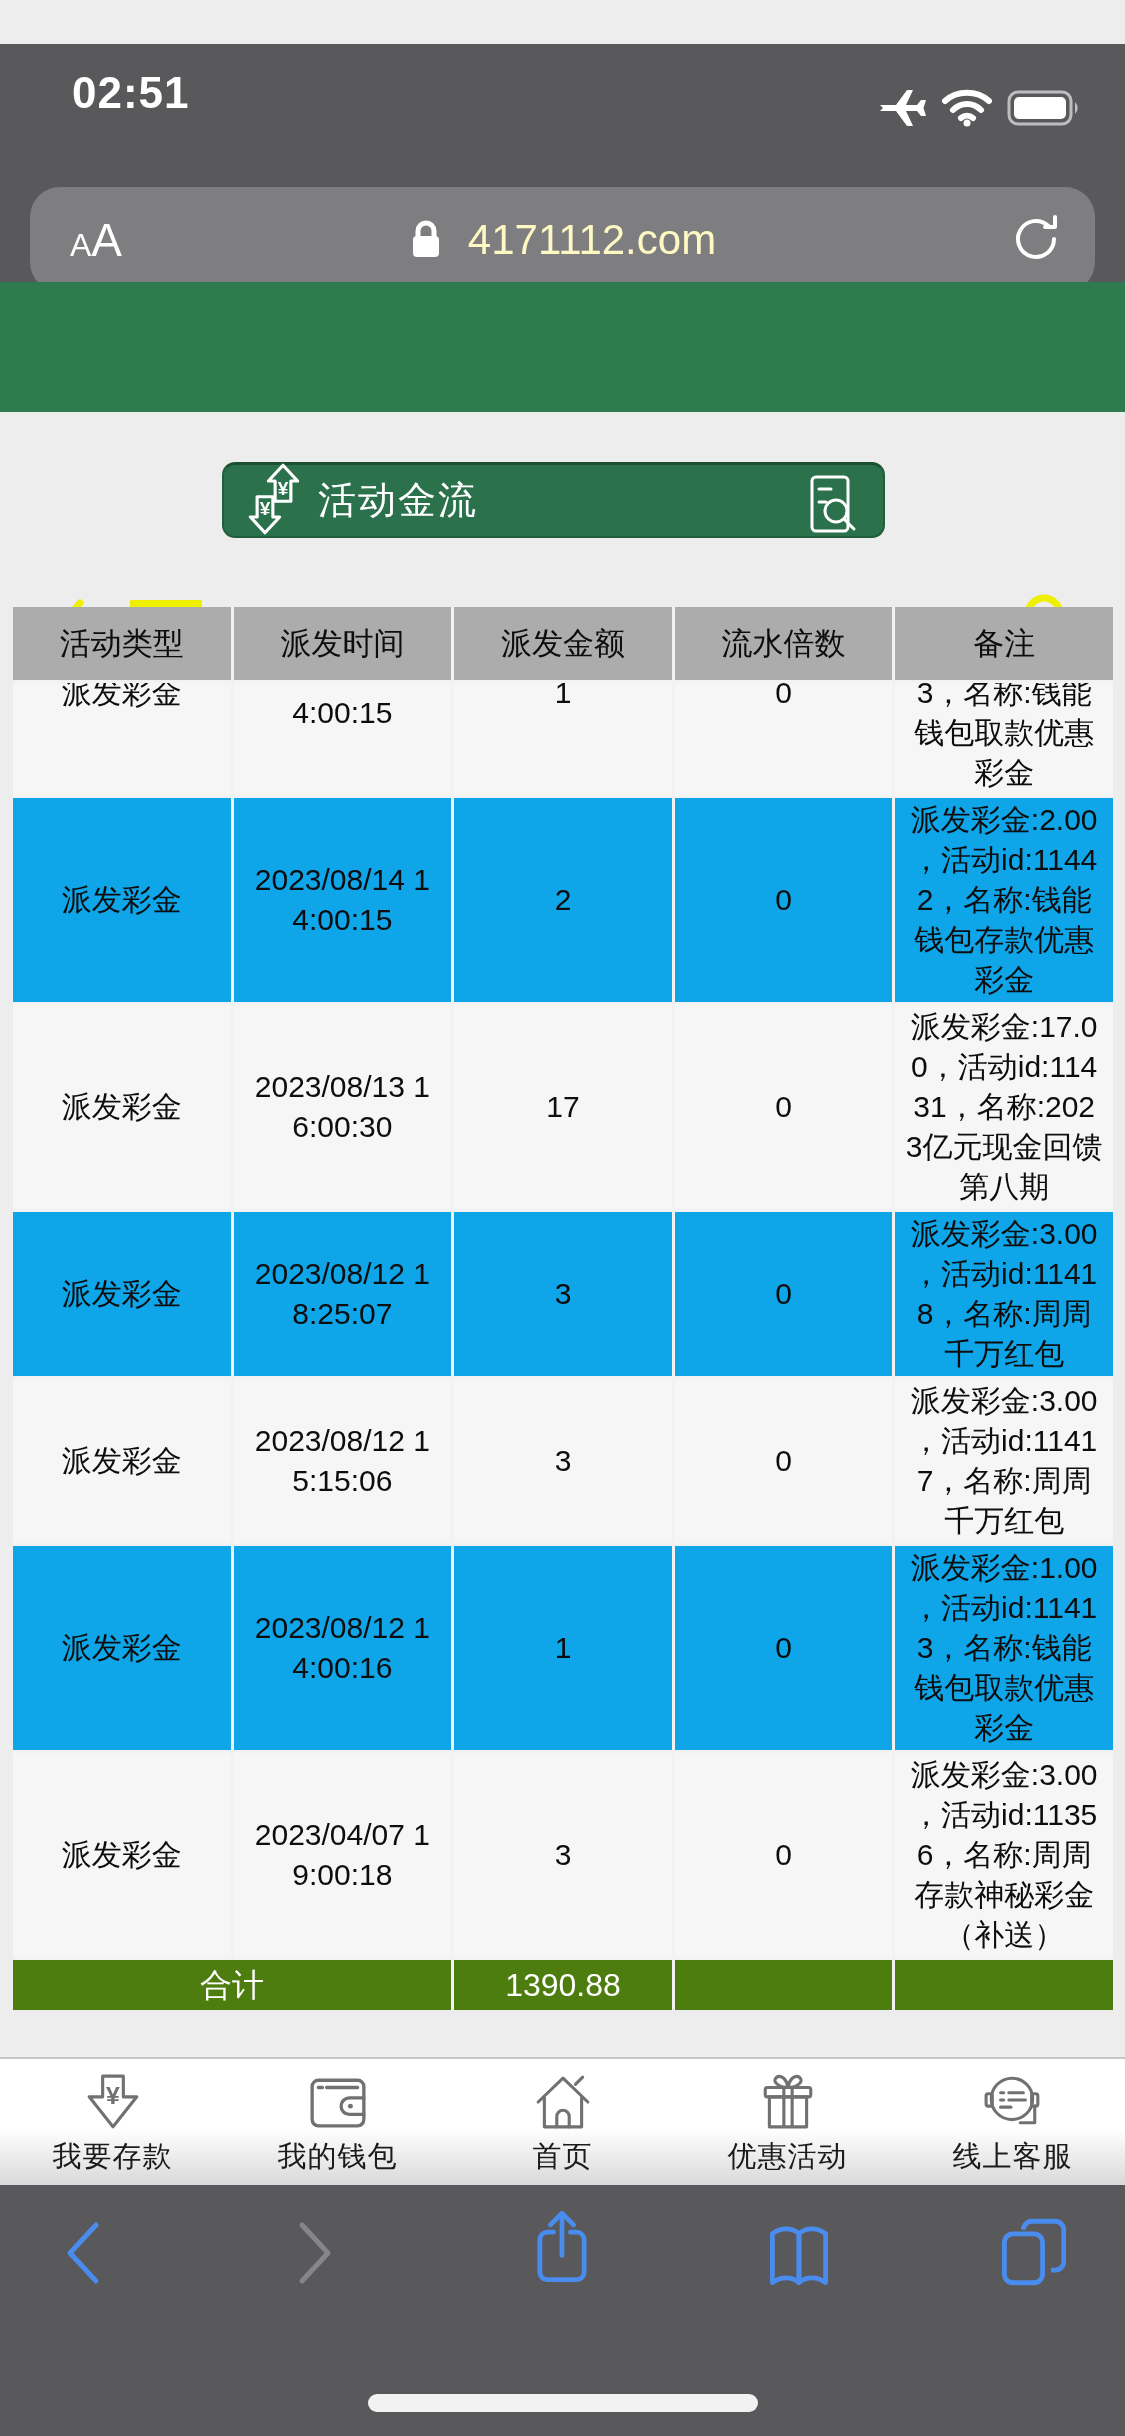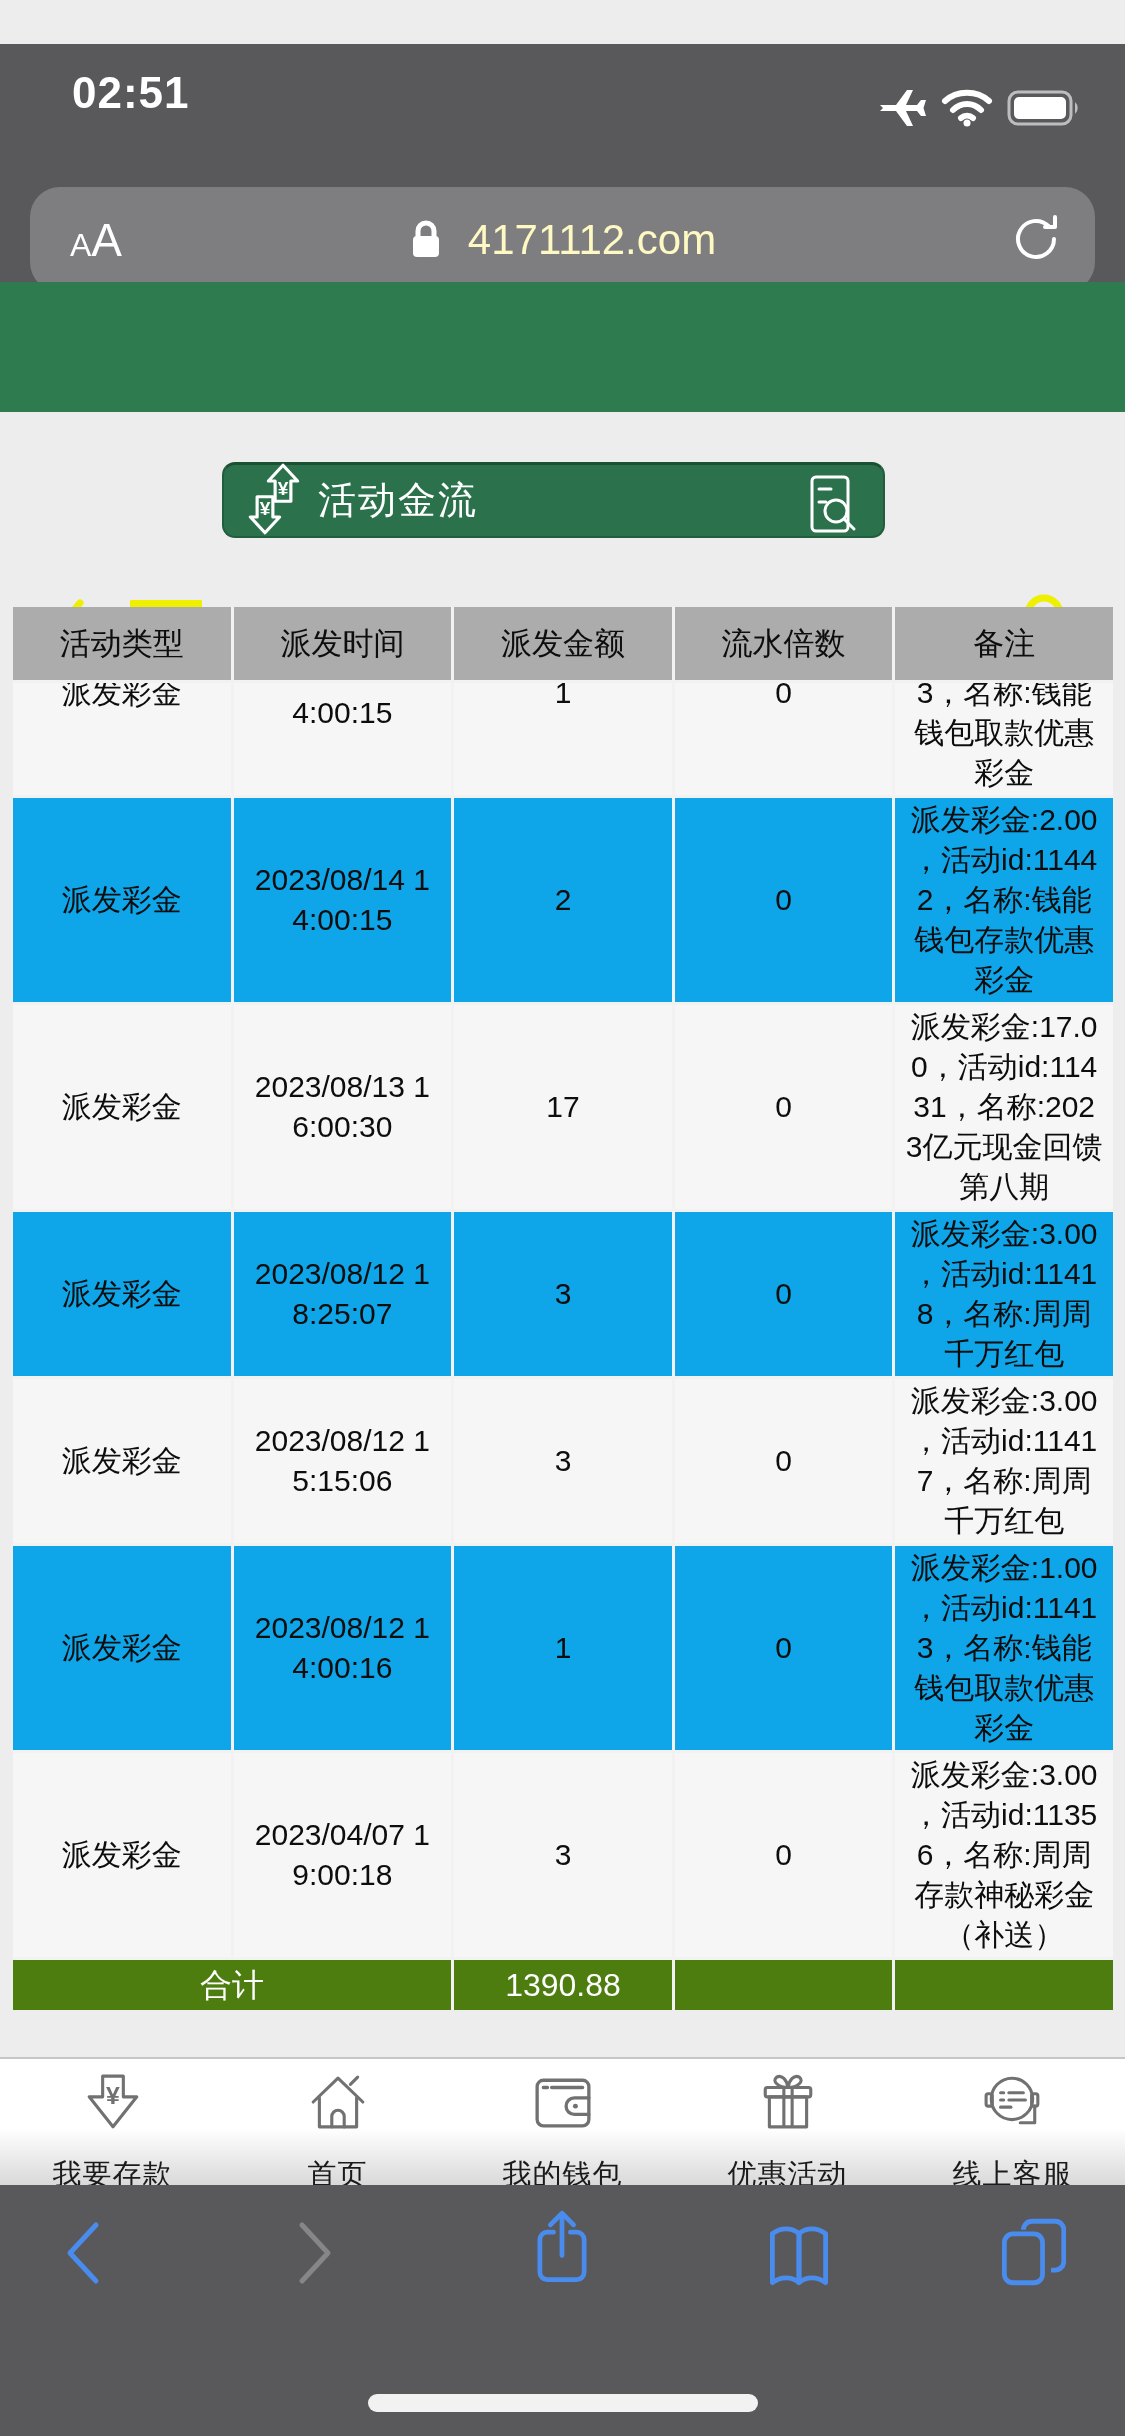--- a/index.html
+++ b/index.html
@@ -57,21 +57,21 @@
   .tfoot .tcell { background:#4d7c0f; color:#fff; height:50px; font-size:32px; }
   .cell-span2 { grid-column:span 2; }
   
   .site-nav {
     position:absolute; top:2057px; left:0; width:1125px; height:128px;
     border-top:2px solid #c6c6c6;
     background:linear-gradient(#ffffff 0%, #ffffff 55%, #d9d9d9 100%);
     display:flex;
   }
   .nav-item { flex:1; display:flex; flex-direction:column; align-items:center; justify-content:flex-start; padding-top:14px; }
-  .nav-item .nav-label { font-size:29px; color:#1b1b1b; margin-top:24px; letter-spacing:1px; }
+  .nav-item .nav-label { font-size:29px; color:#1b1b1b; margin-top:6px; letter-spacing:1px; }
   
   .safari-bar { position:absolute; top:2185px; left:0; width:1125px; height:251px; background:#59595b; }
   .sb-btn { position:absolute; top:36px; }
   .home-indicator {
     position:absolute; left:368px; top:209px; width:390px; height:18px;
     background:#f2f2f2; border-radius:10px;
   }
   svg { display:block; }
 </style>
 </head>
@@ -287,39 +287,39 @@
       <span>
         <svg width="60" height="58" viewBox="0 0 58 56" fill="none" stroke="#717171" stroke-width="3" stroke-linejoin="round">
           <path d="M19 3 h20 v20 h13 L29 52 L6 23 h13 z"></path>
           <text x="29" y="30" font-size="24" fill="#717171" stroke="none" text-anchor="middle" font-weight="bold">¥</text>
         </svg>
       </span>
       <span class="nav-label">我要存款</span>
     </div>
     <div class="nav-item">
       <span>
+        <svg width="60" height="58" viewBox="0 0 58 56" fill="none" stroke="#717171" stroke-width="3.2" stroke-linecap="round">
+          <rect x="4" y="7" width="50" height="44" rx="6"></rect>
+          <path d="M10 14 h4 M18 14 h30"></path>
+          <path d="M54 24 h-14 a8 8 0 0 0 0 16 h14" stroke-linejoin="round"></path>
+          <circle cx="41" cy="32" r="2.4" fill="#717171" stroke="none"></circle>
+        </svg>
+      </span>
+      <span class="nav-label">我的钱包</span>
+    </div>
+    <div class="nav-item">
+      <span>
         <svg width="60" height="58" viewBox="0 0 58 56" fill="none" stroke="#717171" stroke-width="3" stroke-linejoin="round" stroke-linecap="round">
           <path d="M5 28 L29 5 L53 28"></path>
           <path d="M41 11 L48 4"></path>
           <path d="M11 24 V52 H47 V24"></path>
           <path d="M23 52 V42 a6 6 0 0 1 12 0 V52"></path>
         </svg>
       </span>
       <span class="nav-label">首页</span>
-    </div>
-    <div class="nav-item">
-      <span>
-        <svg width="60" height="58" viewBox="0 0 58 56" fill="none" stroke="#717171" stroke-width="3.2" stroke-linecap="round">
-          <rect x="4" y="7" width="50" height="44" rx="6"></rect>
-          <path d="M10 14 h4 M18 14 h30"></path>
-          <path d="M54 24 h-14 a8 8 0 0 0 0 16 h14" stroke-linejoin="round"></path>
-          <circle cx="41" cy="32" r="2.4" fill="#717171" stroke="none"></circle>
-        </svg>
-      </span>
-      <span class="nav-label">我的钱包</span>
     </div>
     <div class="nav-item">
       <span>
         <svg width="60" height="58" viewBox="0 0 58 56" fill="none" stroke="#717171" stroke-width="3" stroke-linejoin="round">
           <path d="M29 14 C20 14 13 8 18 4 C23 1 28 7 29 14 Z"></path>
           <path d="M29 14 C38 14 45 8 40 4 C35 1 30 7 29 14 Z"></path>
           <rect x="7" y="14" width="44" height="9" rx="2"></rect>
           <rect x="11" y="23" width="36" height="29"></rect>
           <path d="M25 14 V52 M33 14 V52"></path>
         </svg>

